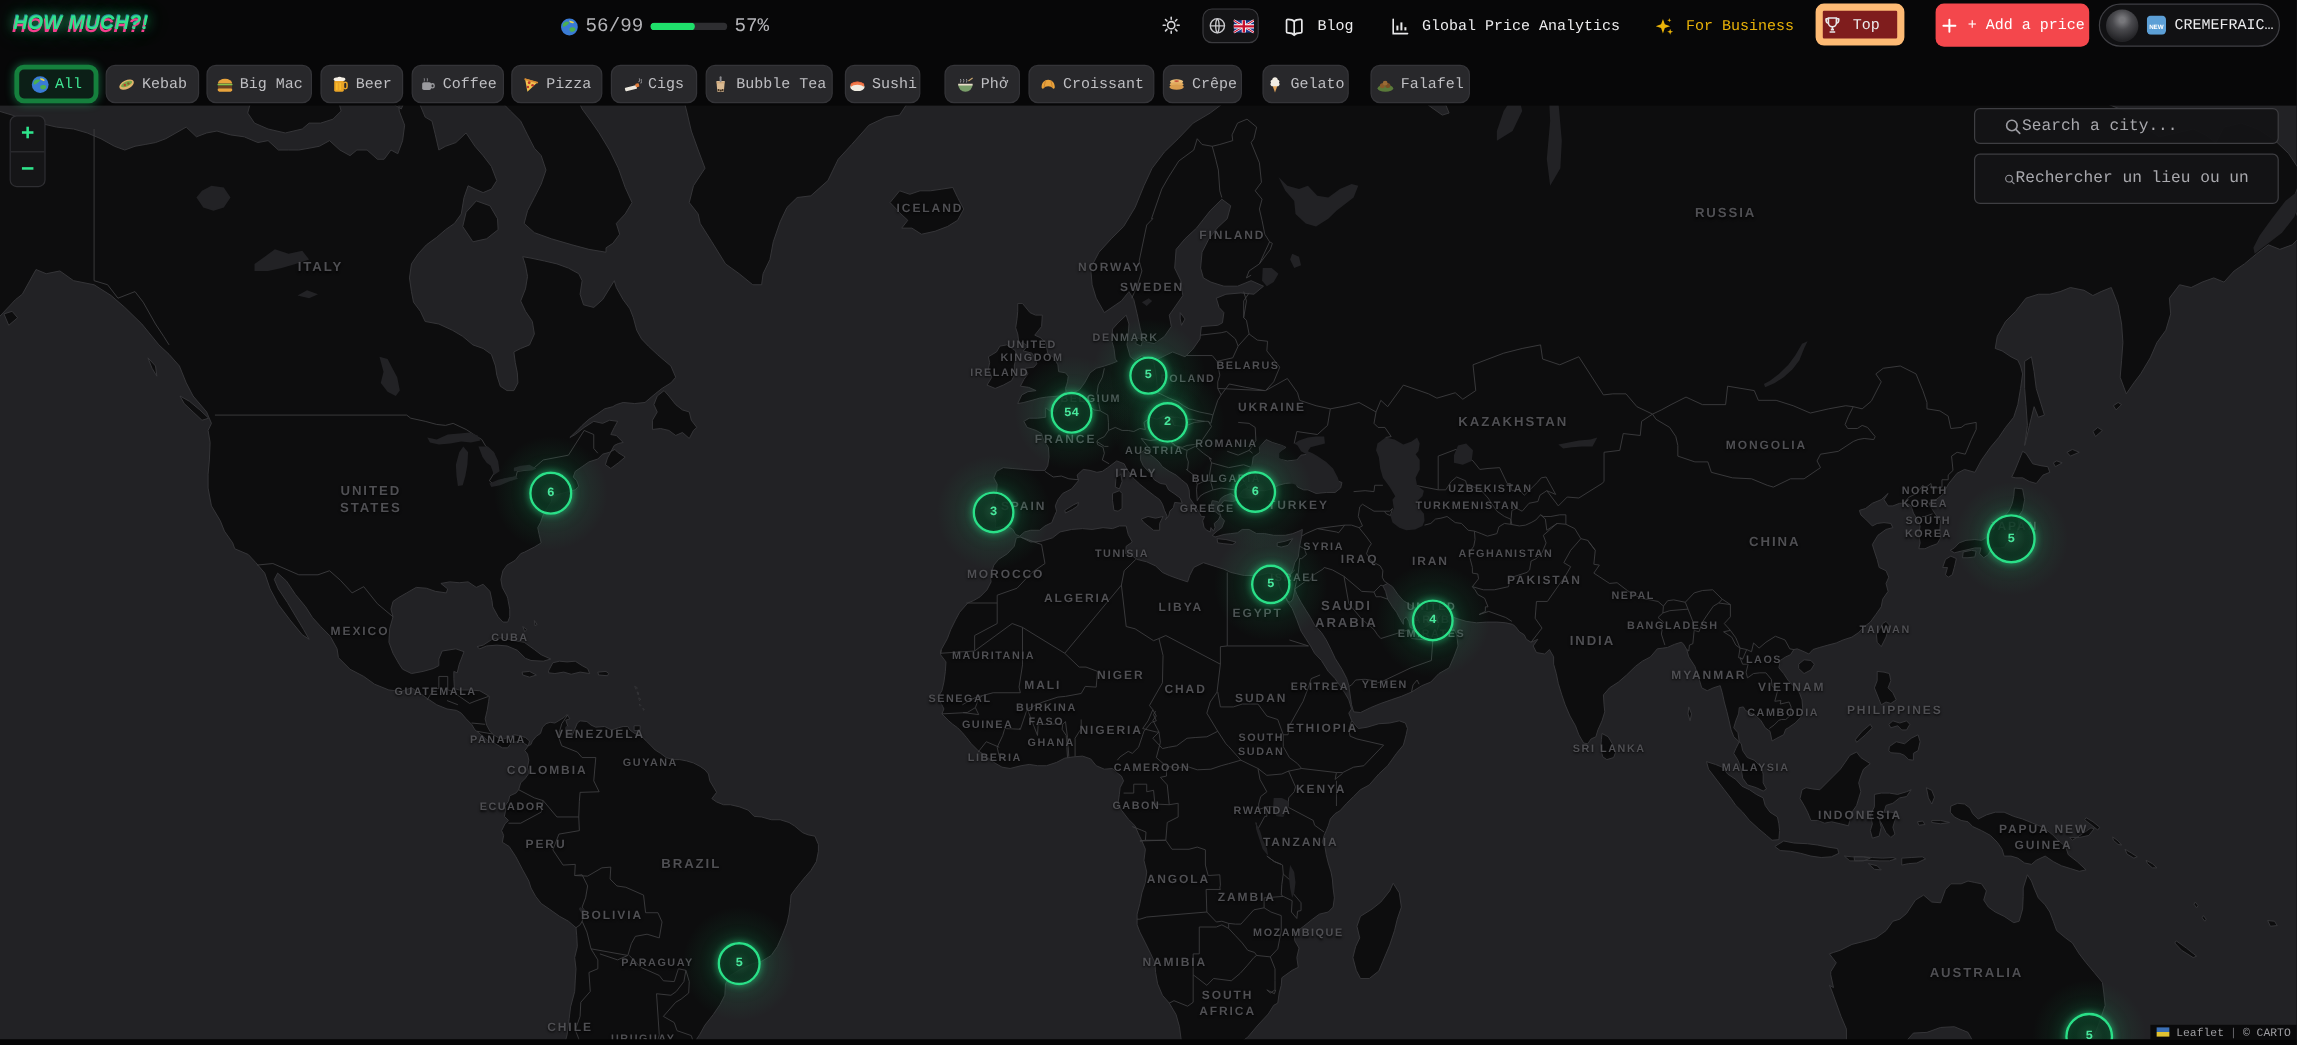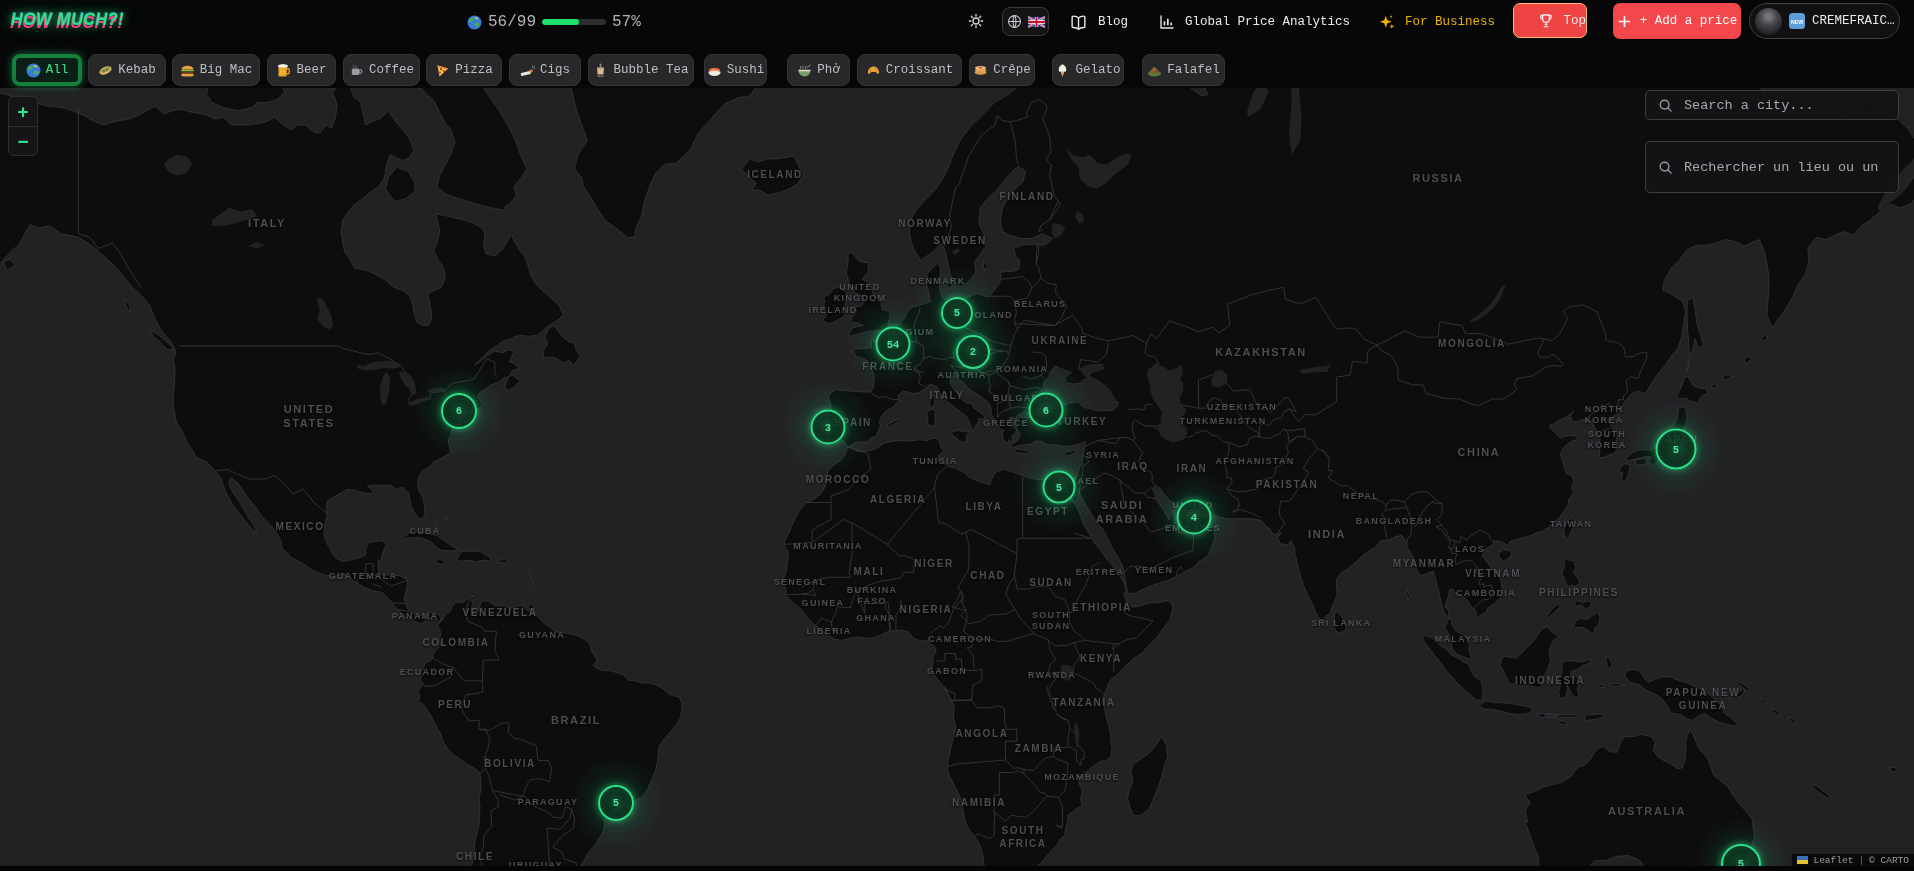--- a/index.html
+++ b/index.html
@@ -12,27 +12,27 @@
 .mk span{color:#48e79c;font-size:10.5px;font-weight:bold;font-family:"Liberation Mono",monospace}
 #hdr{position:absolute;left:0;top:0;width:1914px;height:88px;background:#070708}
 .logo{position:absolute;left:11px;top:10px;font-family:"Liberation Sans",sans-serif;font-weight:bold;font-style:italic;font-size:16.5px;letter-spacing:0.3px;color:#30e28c;text-shadow:-1px 3px 0 #f43f8e,-0.5px -1px 0 rgba(57,208,240,.6),0 0 10px rgba(47,224,138,.9),0 0 22px rgba(47,224,138,.45)}
 .hrow{position:absolute;display:flex;align-items:center}
 #prog{left:467px;top:0;height:44px;gap:6px}
 #prog .t{color:#b4b4b8;font-size:16px}
 #ptrack{width:64px;height:6px;border-radius:3px;background:#2e2e31;overflow:hidden}
 #pfill{width:37px;height:6px;border-radius:3px;background:#1fe06b}
 .nvt{color:#ececee;font-size:12.5px}
 .langbtn{gap:6px;border:1px solid #3a3a3e;background:#141416;border-radius:8px;height:29px;width:47px;justify-content:center}
-.topbtn{gap:9px;border:1px solid #fdba74;background:#ef4444;border-radius:7px;height:35px;width:74px;justify-content:flex-end}
+.topbtn{gap:9px;border:6px solid #fdba74;background:#7f1d1d;border-radius:7px;height:35px;width:74px;justify-content:flex-start}
 .redbtn{gap:8px;background:#f4474c;border-radius:7px;height:36px;width:128px;justify-content:center;color:#fff;font-size:12.5px}
 .pill{gap:7px;border:1px solid #3f3f44;background:#111113;border-radius:18px;height:36px;width:151px;padding-left:5px}
 .avatar{width:27px;height:27px;border-radius:50%;background:radial-gradient(circle at 50% 32%,#77777b 10%,#4a4a4e 35%,#232326 75%)}
 .chip{position:absolute;top:54px;height:32px;display:flex;align-items:center;justify-content:center;gap:5px;padding:0;background:#28282b;border:1px solid #343438;border-radius:8px;color:#bfbfc3;font-size:12.5px;white-space:nowrap;overflow:hidden}
 .chip.on{background:#0c1f17;border:4px solid #15803d;color:#3fe592;box-shadow:0 0 8px rgba(42,224,136,.45)}
-.sbox{position:absolute;left:1645px;width:254px;background:rgba(20,20,22,.96);border:1px solid #3e3e42;border-radius:5px;display:flex;align-items:center;gap:11px;padding:0 12px;color:#a8a8ad;font-size:13.5px}
+.sbox{position:absolute;left:1645px;width:254px;background:rgba(20,20,22,.96);border:1px solid #3e3e42;border-radius:5px;display:flex;align-items:center;padding:0 24px;color:#a8a8ad;font-size:13.5px}
 #zoomc{position:absolute;left:8px;top:96px;width:30px;height:60px;background:#151517;border:1px solid #2e2e32;border-radius:6px}
 #zoomc div{height:30px;display:flex;align-items:center;justify-content:center;color:#2fe48c;font-size:19px;font-weight:bold;font-family:"Liberation Sans",sans-serif}
 #zoomc .zp{border-bottom:1px solid #2e2e32}
 #attr{position:absolute;right:0;top:854px;height:12px;background:#0a0a0b;display:flex;align-items:center;gap:5px;padding:0 5px;color:#9e9ea2;font-size:9.5px}
 #bstrip{position:absolute;left:0;top:866px;width:1914px;height:5px;background:#050506}
 </style></head><body>
 <div id="stage">
 <svg id="map" width="1914" height="871">
 <rect width="1914" height="871" fill="#222225"></rect>
 <path d="M-86.6 195.2L-63.9 164.6L-52.5 178.3L-35.4 182.2L-61.0 206.5L-58.2 225.8L-41.1 239.6L-29.7 250.8L-41.1 252.9L-24.0 276.2L-46.8 292.4L-35.4 287.4L-18.3 278.3L-1.3 264.8L12.9 249.7L18.6 245.2L30.0 224.6L38.5 228.1L49.9 225.8L61.3 233.9L78.4 237.3L92.6 246.3L104.0 256.2L118.2 270.0L132.4 287.4L140.9 295.3L149.5 305.0L155.2 319.1L160.9 330.0L172.2 343.3L176.2 352.8L173.4 358.7L175.1 368.7L174.5 383.3L173.4 395.1L173.4 406.7L176.2 421.6L183.6 434.0L187.0 442.6L193.9 452.4L195.6 457.3L206.9 462.1L213.2 468.9L220.6 477.6L225.1 490.8L232.0 503.8L241.6 516.5L251.9 529.0L257.6 532.7L253.0 524.6L246.2 513.3L239.4 501.9L232.0 490.8L228.6 482.9L231.4 477.6L238.8 484.3L246.2 495.4L254.7 505.7L260.4 514.6L267.2 522.1L275.2 530.2L280.9 540.7L282.0 548.0L291.7 557.7L303.1 563.7L312.2 570.2L324.1 575.0L334.4 576.1L342.9 573.2L348.6 576.7L356.0 582.0L363.9 587.3L372.5 590.8L380.4 592.0L384.4 594.3L388.4 599.0L393.0 603.6L395.8 608.3L398.1 610.0L404.9 615.8L408.3 618.6L412.9 619.8L418.6 623.2L423.1 623.2L426.5 618.6L431.1 618.1L436.2 619.2L440.2 621.5L441.3 617.5L437.9 614.6L432.2 612.9L428.2 612.3L425.4 614.0L419.7 615.8L415.1 614.6L411.2 612.3L408.3 609.4L405.5 604.2L404.3 599.0L406.0 592.0L407.2 584.4L407.8 580.3L399.8 575.6L391.3 575.0L382.7 575.0L378.7 573.8L378.2 565.5L378.2 559.5L381.0 560.7L382.7 553.5L386.7 543.1L379.9 540.7L368.5 542.5L365.7 549.2L365.7 554.7L361.1 557.1L352.6 559.5L342.9 561.3L335.5 557.7L332.7 553.5L327.5 544.4L324.1 535.2L324.7 524.0L327.5 514.0L325.8 507.6L327.5 501.2L332.1 498.0L338.9 494.1L346.9 489.5L355.4 490.2L362.8 492.8L371.9 494.1L373.1 490.8L367.4 486.2L374.8 484.9L382.7 485.6L390.1 484.9L396.9 489.5L402.6 486.9L408.3 492.8L410.0 500.6L410.6 505.7L415.1 514.0L419.1 518.4L423.1 518.4L424.8 514.0L424.8 507.6L423.1 498.6L422.5 496.7L418.6 489.5L417.4 482.9L419.1 475.6L422.5 470.9L429.4 466.9L433.9 461.4L437.3 460.0L445.3 455.9L451.0 452.4L449.3 445.4L448.1 439.7L450.4 435.5L452.7 429.0L456.1 423.1L459.5 417.9L460.1 413.5L468.1 411.2L479.4 408.2L482.3 405.1L480.6 400.6L477.7 397.5L479.4 392.8L485.1 388.9L490.8 384.9L498.2 382.5L502.2 378.5L507.9 376.9L512.4 374.5L514.7 376.9L521.0 380.9L515.3 385.7L509.0 390.4L504.5 387.3L506.2 381.7L511.9 371.2L515.3 369.6L519.3 368.7L513.6 362.9L509.0 362.1L511.9 356.2L514.7 351.1L507.9 350.2L502.2 352.8L494.8 351.1L486.8 356.2L479.4 362.1L474.9 364.6L481.1 358.7L485.1 354.5L490.8 349.4L497.6 345.1L503.9 340.7L510.7 338.9L513.6 337.2L519.3 335.4L528.9 336.3L537.5 335.4L546.0 328.2L551.7 323.7L559.1 319.1L563.1 314.4L559.1 305.0L553.4 300.2L547.7 295.3L540.3 288.4L534.6 282.4L530.6 275.2L527.8 264.8L524.9 257.3L519.3 249.7L513.6 239.6L511.9 233.9L502.2 249.7L494.8 256.2L486.3 254.0L483.4 245.2L485.1 233.9L482.3 228.1L473.7 223.4L464.1 219.9L453.8 217.5L442.5 215.1L435.6 213.9L437.9 221.1L439.6 230.4L437.9 240.7L433.9 250.8L437.9 259.4L443.6 267.9L445.3 278.3L441.3 287.4L433.9 290.4L428.2 293.3L429.4 302.1L431.1 310.7L431.6 319.1L428.2 325.5L422.5 325.5L416.9 321.8L414.0 312.6L412.9 305.0L409.5 295.3L402.6 290.4L394.1 287.4L385.6 280.3L377.0 275.2L365.7 270.0L354.3 267.9L350.3 259.4L344.6 251.8L342.9 243.0L341.2 231.6L342.9 219.9L348.6 211.4L355.4 204.0L363.9 197.8L371.3 191.4L378.7 186.2L384.4 178.3L386.7 164.6L390.1 154.8L395.8 157.6L402.6 160.5L409.5 157.6L414.0 150.5L409.5 138.7L402.6 129.7L395.8 121.9L388.4 110.8L379.9 118.8L371.3 121.9L365.7 125.0L362.8 112.4L360.0 100.9L354.3 97.6L348.6 83.9L344.6 67.8L337.2 66.0L331.5 75.0L332.7 92.5L337.2 104.3L335.5 117.2L331.5 128.1L325.8 125.0L320.1 132.7L314.5 132.7L305.9 125.0L297.4 125.0L291.7 129.7L283.2 125.0L274.6 117.2L266.1 121.9L257.6 123.5L249.0 125.0L240.5 125.0L232.0 125.0L223.4 117.2L214.9 118.8L203.5 114.0L192.1 112.4L180.8 109.2L172.2 110.8L163.7 114.0L155.2 105.9L146.6 110.8L138.1 115.6L129.6 118.8L121.0 120.4L112.5 121.9L104.0 125.0L95.4 121.9L84.1 115.6L72.7 110.8L61.3 107.5L47.1 105.9L32.9 102.6L21.5 100.9L10.1 95.9L-1.3 92.5L-12.7 94.2L-24.0 100.9L-41.1 107.5L-52.5 114.0L-66.7 126.6L-58.2 135.7L-49.6 147.6L-55.3 154.8L-68.4 159.0L-75.2 166.0L-66.7 178.3L-86.6 195.2Z M567.6 75.0L572.2 92.5L576.1 109.2L581.8 125.0L587.5 140.2L577.9 154.8L574.4 168.8L581.8 178.3L583.5 186.2L593.2 201.5L604.6 219.9L616.0 228.1L627.3 237.3L634.7 237.3L635.9 228.1L641.6 216.3L644.4 201.5L650.1 184.9L655.8 172.9L664.3 164.6L675.7 163.2L689.9 150.5L698.5 132.7L709.8 120.4L724.1 104.3L738.3 97.6L749.7 95.9L755.3 87.4L746.8 80.4L738.3 75.0Z M505.0 210.2L490.8 207.8L476.6 204.0L459.5 199.0L445.3 193.9L436.8 186.2L439.6 175.6L445.3 164.6L451.0 153.4L455.0 141.7L451.0 129.7L445.3 123.5L439.6 112.4L433.9 100.9L425.4 92.5L416.9 83.9L422.5 69.6L433.9 58.5L445.3 50.9L459.5 56.6L470.9 66.0L479.4 78.6L485.1 90.8L492.5 100.9L499.3 110.8L507.9 125.0L515.3 140.2L521.0 156.2L526.7 168.8L521.0 178.3L513.6 186.2L516.4 195.2L510.7 202.8L505.0 206.5Z M251.9 107.5L237.7 110.8L223.4 107.5L212.1 102.6L206.4 94.2L209.2 83.9L217.7 78.6L229.1 75.0L240.5 69.6L249.0 64.1L259.3 60.4L268.9 66.0L277.5 75.0L282.0 83.9L284.3 92.5L277.5 99.3L267.2 102.6L257.6 102.6L251.9 107.5Z M199.0 78.6L189.3 78.6L179.6 82.1L167.7 75.0L163.7 66.0L170.5 54.7L180.8 49.0L191.0 54.7L198.4 64.1L199.0 78.6Z M385.6 188.8L394.1 201.5L405.5 199.0L415.1 191.4L414.6 182.2L408.3 171.5L396.9 167.4L388.4 176.9L385.6 188.8Z M543.7 357.9L550.5 357.1L557.4 358.7L563.1 362.9L568.7 360.4L574.4 365.4L577.9 358.7L580.7 356.2L576.1 350.2L574.4 343.3L568.7 341.6L563.1 337.2L557.4 330.0L553.4 325.5L547.7 330.0L544.9 337.2L547.7 343.3L543.7 350.2L543.7 357.9Z M397.5 538.9L402.6 537.6L411.2 532.1L419.7 531.5L428.2 533.9L436.8 535.2L445.3 541.3L451.0 545.6L459.0 549.2L452.7 551.0L442.5 550.4L437.9 548.6L431.1 541.9L422.5 538.3L414.0 537.6L405.5 538.3L399.8 540.7L397.5 538.9Z M457.2 558.9L460.7 552.3L466.3 551.0L472.6 551.6L479.4 551.0L485.1 554.7L489.7 557.1L491.4 561.3L483.4 560.1L476.0 561.9L469.8 560.1L462.4 561.3L457.2 560.7L457.2 558.9Z M435.1 560.1L441.3 559.5L447.0 562.5L441.3 564.3L435.6 562.5L435.1 560.1Z M498.2 560.1L505.0 559.5L507.3 561.3L506.2 563.1L498.8 562.5L498.2 560.1Z M440.2 621.5L442.5 620.4L443.6 617.5L447.0 613.5L450.4 611.2L452.1 606.0L455.0 603.1L458.4 601.9L462.4 602.5L469.2 598.4L472.6 595.5L474.9 599.0L471.5 600.2L473.2 605.4L473.2 610.6L476.6 613.5L481.1 602.5L483.4 600.7L489.1 601.3L492.5 604.2L496.5 606.0L503.9 605.4L509.6 608.3L515.3 606.5L519.3 605.4L523.2 605.4L524.9 608.3L528.9 611.2L534.6 613.5L539.2 618.1L542.0 620.9L546.0 625.0L550.5 627.8L555.1 631.3L560.8 633.0L566.5 633.0L572.2 634.1L577.9 635.8L583.5 638.7L587.5 641.5L590.4 645.0L591.5 650.7L594.9 656.4L597.2 660.3L593.2 665.5L597.2 668.3L602.9 670.6L608.6 670.6L616.0 672.3L623.4 675.1L628.5 680.3L634.7 680.8L642.7 683.1L650.1 683.1L657.5 685.4L662.0 688.2L668.9 693.9L673.4 695.7L679.1 696.8L682.0 703.7L682.0 709.4L680.3 718.0L675.7 725.5L671.1 730.7L667.2 735.4L662.6 741.2L659.2 745.9L658.6 752.9L657.5 761.8L655.8 769.5L651.8 779.7L647.8 788.8L642.7 796.2L634.7 801.1L627.3 803.0L617.7 807.3L608.6 812.9L604.6 819.9L604.0 829.4L600.0 837.2L594.3 845.6L587.5 854.2L583.0 862.3L576.1 872.5L568.7 877.3L560.2 878.7L553.4 875.9L548.3 873.9L549.4 867.7L547.7 872.5L542.0 875.9L530.6 881.5L526.1 889.9L527.8 904.2L524.9 915.3L470.9 922.8L462.4 915.3L463.5 904.2L462.4 893.5L466.3 882.9L469.8 872.5L472.6 862.3L474.3 848.9L475.5 839.1L478.9 826.2L479.4 816.7L480.0 807.3L478.9 798.0L481.1 788.8L480.6 779.7L480.0 773.1L473.7 767.7L466.3 763.6L457.8 757.6L451.0 752.9L446.4 747.0L442.5 740.0L440.7 734.2L435.6 724.9L429.9 714.0L424.3 705.4L418.6 701.9L419.7 696.2L418.0 692.2L420.8 686.5L423.7 683.7L420.3 680.3L421.4 675.1L420.8 671.7L423.7 667.7L424.8 663.2L429.9 660.9L432.2 658.1L433.9 652.4L437.9 648.4L440.7 644.4L439.6 639.3L440.7 633.5L439.6 628.4L437.3 625.5L440.2 621.5Z M528.4 604.8L533.5 604.8L533.5 608.8L528.4 608.8L528.4 604.8Z M848.1 252.9L852.1 252.9L858.3 260.5L862.9 262.6L868.6 262.6L868.0 272.1L862.3 279.3L866.8 281.3L871.4 285.4L873.1 294.3L878.2 298.2L881.6 304.0L882.2 309.7L887.9 310.7L890.2 313.5L889.6 318.2L887.9 323.7L888.5 326.4L882.8 330.0L872.0 330.9L866.3 331.8L860.0 333.6L853.2 335.4L848.1 336.3L851.5 329.1L856.6 326.4L863.4 325.5L857.2 322.8L850.3 321.8L853.2 316.3L856.6 311.6L854.3 306.9L861.7 305.9L864.0 303.1L862.9 299.2L860.0 294.3L852.6 292.4L856.6 288.4L852.1 285.4L849.2 286.4L848.1 278.3L846.4 273.1L847.5 265.8L848.1 259.4L848.1 252.9Z M839.0 287.4L846.4 292.4L846.9 297.3L845.2 305.0L845.8 311.6L843.0 317.2L836.1 320.9L829.3 323.7L822.5 320.9L826.5 314.4L823.6 307.8L824.7 302.1L823.6 297.3L830.4 293.3L833.3 288.4L839.0 287.4Z M741.7 168.8L749.7 159.0L758.2 161.9L766.7 159.0L775.3 159.0L784.9 157.6L794.0 156.2L798.0 164.6L803.1 174.2L798.0 183.6L789.5 188.8L779.2 192.7L767.9 195.2L759.9 190.1L751.4 190.1L756.5 183.6L750.8 178.3L741.7 168.8Z M1027.3 82.1L1019.9 85.6L1008.5 94.2L994.3 102.6L981.8 115.6L970.4 126.6L960.1 140.2L953.3 154.8L945.9 172.9L936.3 188.8L926.0 199.0L915.8 210.2L908.9 223.4L910.1 237.3L913.5 248.5L920.3 260.5L934.5 250.8L940.8 243.0L944.8 249.7L947.6 261.6L950.5 275.2L953.3 284.4L961.9 286.4L970.4 280.3L976.1 272.1L974.4 262.6L985.7 246.3L984.0 233.9L978.9 223.4L980.1 207.8L987.5 199.0L997.1 190.1L1008.5 175.6L1018.2 166.0L1025.6 171.5L1022.7 182.2L1014.2 190.1L1007.4 199.0L1001.7 210.2L1000.5 223.4L1002.8 231.6L1009.1 235.1L1019.9 238.5L1031.3 238.5L1042.6 233.9L1052.9 238.5L1044.9 245.2L1034.1 244.1L1021.6 245.2L1013.6 248.5L1015.9 256.2L1019.9 260.5L1018.7 269.0L1014.8 271.1L1001.1 272.1L1000.0 282.4L993.7 291.4L987.5 297.3L977.2 293.3L967.0 298.2L961.3 301.1L957.3 299.2L951.6 296.3L945.9 300.2L941.9 297.3L939.1 287.4L940.2 278.3L940.8 270.0L938.5 262.6L931.7 269.0L927.1 274.2L926.6 284.4L928.3 290.4L929.4 299.2L931.1 301.1L926.0 303.1L920.3 305.0L913.5 306.9L908.4 310.7L903.8 319.1L899.8 324.6L894.7 327.3L889.6 329.1L881.6 339.8L879.4 342.9L874.8 342.4L871.4 339.8L871.4 347.7L864.6 348.5L857.7 348.5L853.2 351.1L856.0 356.2L863.4 358.7L868.0 361.3L869.7 367.1L873.7 372.8L874.2 380.9L873.1 388.1L870.8 392.0L862.3 392.0L853.2 391.2L843.5 390.4L836.1 389.7L830.4 392.8L828.2 398.2L831.0 403.6L830.4 410.4L827.6 419.4L826.5 426.8L828.7 429.0L829.9 436.2L829.3 439.7L835.0 439.0L839.5 438.3L844.1 441.2L846.4 445.4L849.8 446.8L853.8 443.3L858.9 441.9L866.3 441.9L870.8 438.3L876.5 435.5L878.8 429.7L880.5 426.0L879.4 421.6L881.6 416.4L885.6 411.2L893.0 407.4L898.7 400.6L897.6 395.9L902.7 391.2L908.4 392.0L914.1 393.6L918.6 392.8L923.2 389.7L930.6 384.1L936.8 386.5L939.1 391.2L944.2 398.2L949.9 403.6L955.6 408.2L962.4 413.5L966.4 416.4L968.7 420.2L970.4 425.3L972.7 430.4L971.0 433.3L973.8 430.4L974.9 426.0L977.8 423.1L978.9 418.7L985.2 419.4L983.5 415.0L978.3 411.2L973.8 408.2L971.5 403.6L967.0 402.9L961.9 399.8L958.4 394.4L952.7 388.1L950.5 383.3L950.5 377.7L953.3 375.3L959.0 374.1L957.9 378.5L961.3 380.9L965.8 384.9L968.7 388.9L974.4 392.8L980.1 395.9L984.6 399.8L989.2 403.6L990.9 408.2L991.4 415.0L995.4 420.9L998.8 426.0L1001.1 430.4L1003.9 430.4L1002.2 434.0L1003.4 439.7L1005.7 441.9L1008.5 443.3L1009.1 439.7L1011.3 442.6L1012.5 439.7L1011.9 436.2L1015.3 433.3L1017.0 429.7L1014.2 427.5L1011.3 425.3L1009.1 421.6L1010.2 417.2L1014.2 417.9L1015.9 418.7L1017.0 415.7L1019.9 413.5L1025.6 411.2L1029.5 414.2L1033.0 413.5L1036.9 415.0L1044.3 415.0L1048.3 412.7L1046.6 409.7L1040.9 408.2L1036.9 408.2L1040.4 405.9L1046.0 408.9L1054.0 408.9L1059.7 407.4L1065.4 404.4L1071.1 402.9L1079.6 402.1L1081.3 405.9L1086.4 408.2L1089.9 408.2L1096.7 411.2L1105.2 410.4L1112.6 410.4L1117.2 406.7L1118.3 402.1L1114.3 400.6L1108.1 392.0L1101.2 384.9L1095.5 381.7L1089.9 378.5L1084.2 379.3L1080.7 383.3L1072.8 384.1L1065.4 382.5L1065.4 376.9L1071.6 372.8L1068.2 371.2L1060.3 368.7L1055.1 366.3L1049.5 372.8L1050.0 376.9L1044.3 380.9L1043.2 388.9L1039.8 395.9L1036.9 402.1L1039.8 406.7L1035.8 408.2L1029.5 417.2L1027.3 417.9L1019.9 417.2L1017.0 420.9L1015.9 425.3L1017.6 431.1L1020.4 434.0L1018.2 439.7L1014.2 442.6L1010.2 446.1L1012.5 447.5L1019.9 445.4L1025.6 444.7L1031.3 444.0L1035.2 441.2L1040.9 441.2L1047.2 444.7L1054.0 444.7L1061.4 446.1L1071.1 446.1L1077.3 444.7L1082.5 442.6L1085.3 441.2L1084.7 446.8L1083.0 455.2L1081.9 464.1L1079.0 468.9L1077.3 474.9L1075.1 479.0L1069.4 480.3L1064.3 479.6L1066.0 488.2L1069.9 495.4L1073.4 501.2L1075.1 501.9L1077.3 499.3L1078.5 494.1L1079.0 490.8L1080.7 495.4L1084.2 501.9L1088.1 508.3L1092.1 514.6L1095.5 520.9L1101.2 527.1L1105.2 533.3L1109.2 541.3L1112.6 548.6L1118.3 557.7L1122.3 565.5L1124.0 571.4L1126.3 587.3L1128.0 593.2L1133.7 593.8L1142.2 589.7L1150.7 586.2L1159.3 583.2L1167.8 580.3L1176.3 576.7L1184.9 571.4L1192.3 568.4L1199.1 561.3L1207.6 556.5L1211.6 547.4L1215.0 538.3L1213.9 528.4L1209.3 520.9L1203.6 513.3L1201.4 511.4L1197.9 515.9L1194.5 517.8L1190.5 520.9L1184.9 524.0L1179.2 524.6L1175.2 522.8L1174.0 517.8L1171.8 514.0L1169.5 516.5L1169.5 520.3L1166.1 514.6L1163.8 510.2L1160.4 505.7L1156.4 499.3L1154.7 492.8L1152.4 488.2L1156.4 486.2L1160.4 488.9L1164.9 495.4L1169.5 500.6L1175.2 503.8L1182.0 508.3L1190.5 510.2L1197.9 508.3L1201.9 506.3L1205.9 512.1L1213.3 515.2L1221.8 517.8L1230.4 519.0L1238.9 518.4L1247.4 518.4L1254.8 519.0L1260.5 520.3L1262.8 522.1L1266.2 526.5L1270.2 529.0L1271.9 532.7L1275.9 535.2L1281.6 532.7L1277.6 538.3L1280.4 543.8L1287.3 545.0L1291.2 541.3L1294.7 547.4L1294.7 553.5L1296.9 561.3L1298.6 569.6L1301.5 579.1L1304.3 587.3L1308.3 596.7L1312.9 604.8L1315.7 612.3L1319.7 619.2L1323.1 619.8L1325.9 615.8L1329.9 614.0L1331.6 608.3L1335.0 600.7L1337.3 593.2L1336.7 587.3L1336.2 579.1L1341.3 573.2L1348.7 568.4L1355.5 562.5L1362.9 555.3L1368.6 551.0L1375.4 547.4L1381.1 540.7L1385.7 540.1L1389.7 539.5L1395.3 537.0L1401.0 535.2L1402.7 536.4L1405.6 541.3L1407.3 547.4L1412.4 555.3L1415.3 563.7L1418.1 573.2L1422.7 575.6L1427.8 573.2L1433.5 571.4L1435.2 577.3L1436.9 585.0L1439.1 593.2L1440.9 600.7L1442.6 608.3L1444.8 614.0L1451.1 619.8L1452.2 625.5L1456.2 631.3L1461.9 633.5L1467.6 639.3L1469.3 645.0L1469.3 652.4L1472.1 657.5L1469.3 659.2L1463.6 656.4L1456.2 654.1L1452.2 648.4L1451.1 641.0L1448.3 633.5L1444.8 627.8L1446.5 623.8L1449.4 618.1L1448.3 610.6L1444.8 606.5L1446.5 600.7L1448.8 594.9L1449.4 589.7L1452.8 589.1L1454.5 592.0L1459.1 594.3L1463.6 596.7L1467.6 600.7L1471.0 606.5L1475.0 609.4L1476.7 617.5L1480.7 615.2L1486.4 612.3L1488.1 607.7L1490.3 606.5L1496.0 602.5L1500.6 597.8L1502.3 590.8L1501.7 583.2L1499.5 577.3L1496.0 573.2L1490.3 567.2L1486.4 561.3L1482.4 556.5L1483.5 550.4L1488.1 547.4L1492.1 545.6L1494.9 541.3L1497.7 540.7L1503.4 543.1L1507.4 545.0L1510.8 541.3L1516.5 539.5L1523.3 537.6L1530.2 535.8L1535.9 533.3L1543.3 530.9L1548.9 527.1L1552.9 522.8L1558.6 518.4L1563.2 512.1L1567.7 505.7L1568.9 499.3L1573.4 492.8L1571.7 486.2L1574.0 481.0L1571.7 475.6L1566.0 472.9L1564.3 466.2L1562.0 459.3L1560.3 453.8L1564.9 446.1L1571.7 441.2L1577.4 439.7L1575.7 436.2L1570.0 435.5L1564.3 436.2L1560.3 438.3L1554.6 432.6L1550.7 429.0L1549.5 425.3L1554.6 423.8L1560.3 419.4L1567.7 416.4L1573.4 411.2L1570.0 416.4L1573.4 421.6L1577.4 421.6L1583.1 419.4L1588.8 419.4L1592.7 421.6L1594.5 427.5L1598.4 434.0L1600.1 438.3L1599.0 445.4L1600.1 452.4L1599.0 457.3L1604.1 457.3L1608.7 455.2L1614.4 453.1L1617.2 448.2L1616.6 441.2L1617.2 434.0L1613.2 429.0L1609.8 423.8L1607.5 419.4L1611.5 417.9L1618.9 412.0L1624.0 402.9L1630.9 394.4L1637.1 391.2L1645.7 393.6L1651.3 383.3L1658.7 372.8L1665.6 364.6L1671.3 356.2L1678.1 347.7L1681.5 337.2L1683.8 323.7L1685.5 311.6L1683.8 305.0L1681.5 300.2L1675.8 297.3L1668.4 292.4L1662.7 290.4L1664.4 280.3L1671.3 267.9L1679.8 259.4L1688.3 248.5L1698.6 245.2L1708.2 245.2L1716.8 243.0L1725.3 239.6L1736.7 241.9L1744.1 246.3L1750.9 243.0L1759.4 239.6L1765.1 254.0L1768.0 270.0L1769.1 285.4L1768.0 300.2L1766.8 314.4L1771.9 328.2L1778.2 319.1L1783.9 311.6L1791.9 298.2L1797.5 285.4L1804.9 275.2L1808.9 261.6L1807.8 248.5L1816.3 237.3L1826.0 239.6L1835.1 235.1L1844.8 231.6L1853.3 235.1L1861.8 225.8L1870.4 219.9L1880.6 211.4L1890.3 204.0L1899.9 207.8L1910.2 204.0L1915.3 199.0L1915.3 182.2L1910.2 168.8L1915.3 154.8L1915.3 140.2L1907.3 128.1L1896.0 117.2L1881.7 107.5L1867.5 102.6L1853.3 105.9L1846.5 118.8L1837.9 112.4L1827.7 107.5L1813.5 110.8L1799.3 114.0L1785.0 104.3L1770.8 92.5L1753.7 85.6L1736.7 76.8L1719.6 66.0L1699.7 62.3L1676.9 56.6L1620.1 54.7L1221.8 54.7L1027.3 71.4Z M1064.3 479.6L1056.9 477.6L1048.3 479.6L1036.9 479.6L1025.6 477.0L1019.9 474.3L1011.3 471.6L1002.8 468.9L994.8 472.9L991.4 479.6L989.7 484.9L981.8 482.3L974.4 479.6L968.7 477.0L963.0 471.6L955.6 468.2L947.6 466.2L943.1 462.8L938.0 461.4L938.5 455.2L943.6 451.7L940.2 445.4L938.5 438.3L932.8 438.3L927.1 440.5L919.2 439.7L910.1 441.2L902.1 440.5L893.0 441.2L883.3 443.3L877.1 448.2L868.0 451.0L858.9 451.7L850.3 447.5L846.9 448.2L845.2 455.2L839.5 461.4L832.1 466.2L828.2 470.9L825.3 479.6L825.9 484.9L822.5 491.5L816.8 497.3L811.1 500.6L806.5 502.5L799.7 510.2L796.3 516.5L792.3 524.6L789.5 532.1L784.4 541.3L783.8 545.6L788.3 551.6L787.8 559.5L786.6 568.4L784.9 575.6L780.9 582.0L782.7 583.8L784.9 587.3L786.6 590.8L784.9 594.9L790.6 600.7L794.0 603.6L798.0 606.5L802.0 610.6L805.4 614.6L809.4 619.8L815.1 625.5L820.8 629.5L828.2 635.3L835.0 639.3L841.8 640.4L850.9 638.1L857.7 637.0L864.6 638.1L872.0 638.1L880.5 635.3L887.3 631.8L894.7 630.7L902.1 630.1L908.9 632.4L913.5 638.1L920.3 641.0L927.1 640.4L930.6 643.8L934.5 646.7L936.3 650.7L933.4 656.4L932.8 662.0L931.7 669.4L934.5 675.1L940.2 682.5L945.9 688.2L948.8 695.1L951.6 700.8L954.5 707.7L953.3 716.9L955.6 726.7L954.5 735.4L951.6 744.1L949.9 752.9L947.6 761.8L947.6 770.7L949.9 776.7L954.5 785.8L959.0 794.9L962.4 802.3L963.0 810.4L964.7 819.9L968.7 829.4L974.4 835.9L980.1 845.6L982.9 855.6L984.0 864.3L985.2 872.5L991.4 875.9L997.1 875.2L1002.8 874.6L1008.5 873.2L1017.0 872.5L1026.1 872.5L1031.3 870.4L1039.8 864.3L1048.3 854.2L1056.9 845.0L1061.4 837.8L1064.8 835.9L1066.0 827.5L1067.7 821.1L1068.2 814.8L1076.8 808.6L1081.9 806.1L1080.7 798.0L1082.5 790.1L1079.0 784.0L1078.5 777.9L1086.4 771.9L1093.8 766.0L1099.5 761.8L1106.9 760.0L1110.9 755.9L1112.0 748.2L1110.9 740.0L1110.3 732.5L1109.2 726.7L1106.9 719.2L1105.2 712.3L1104.1 705.4L1101.8 701.9L1103.5 696.2L1105.2 692.2L1106.9 688.2L1108.6 682.5L1112.6 678.0L1116.6 675.7L1122.3 669.4L1128.0 663.8L1133.7 658.1L1141.1 654.1L1149.0 645.0L1156.4 638.1L1163.8 627.8L1169.5 620.9L1171.8 612.3L1172.9 607.1L1171.2 602.5L1166.1 600.7L1158.1 602.5L1149.0 603.1L1139.3 606.0L1131.9 607.1L1128.0 602.5L1126.3 600.2L1124.0 594.3L1126.3 590.8L1124.0 583.2L1120.6 577.3L1116.6 571.4L1112.6 565.5L1106.9 559.5L1101.2 550.4L1095.5 544.4L1092.1 538.3L1088.1 532.1L1084.2 525.9L1080.7 516.5L1076.8 507.0L1072.8 501.2L1071.1 497.3L1067.7 492.8L1066.0 488.2L1064.3 479.6Z M1161.0 736.0L1166.1 744.1L1167.8 755.9L1164.4 766.0L1162.1 775.5L1158.1 787.6L1152.4 801.1L1149.0 809.2L1141.1 815.4L1133.7 815.4L1130.2 808.6L1127.4 798.0L1129.7 788.8L1133.1 781.6L1130.8 771.9L1133.7 763.6L1143.3 757.6L1150.7 751.7L1158.1 742.4L1161.0 736.0Z M1335.0 611.2L1340.2 614.0L1343.6 619.8L1346.4 626.7L1344.7 631.3L1339.0 633.0L1335.6 630.7L1333.9 623.8L1334.5 616.3L1335.0 611.2Z M1678.7 406.7L1685.5 407.4L1687.2 416.4L1685.5 425.3L1682.6 429.7L1682.1 438.3L1680.4 445.4L1677.5 448.2L1675.8 451.7L1672.4 452.4L1670.7 455.9L1666.7 456.6L1661.0 456.6L1658.7 458.6L1657.0 462.1L1653.1 464.8L1649.6 461.4L1650.8 456.6L1645.7 456.6L1640.0 458.0L1634.3 459.3L1628.6 460.7L1625.2 458.6L1628.6 456.6L1632.6 452.4L1638.3 450.3L1645.7 449.6L1651.3 450.3L1654.8 448.2L1658.7 444.7L1658.7 437.6L1662.7 436.9L1666.7 434.0L1670.1 430.4L1674.1 426.0L1676.9 419.4L1678.1 413.5L1678.7 406.7Z M1679.8 398.2L1685.5 398.2L1691.2 401.3L1696.9 402.9L1702.5 395.9L1708.2 393.6L1706.5 388.9L1700.8 388.1L1694.0 386.5L1688.3 377.7L1685.5 376.1L1682.6 383.3L1678.7 392.8L1676.4 397.5L1679.8 398.2Z M1621.2 466.2L1625.7 463.4L1630.3 465.5L1628.6 472.9L1626.9 479.0L1623.5 481.0L1621.2 479.0L1622.9 472.9L1618.9 472.9L1621.2 466.2Z M1636.0 460.0L1642.8 458.6L1646.8 459.3L1645.7 464.1L1640.0 464.8L1635.4 464.8L1636.0 460.0Z M1687.2 301.1L1692.9 297.3L1695.1 309.7L1696.9 323.7L1703.7 345.9L1698.6 347.7L1695.1 338.9L1691.2 354.5L1688.3 367.1L1687.2 371.2L1689.5 354.5L1688.3 337.2L1687.2 323.7L1687.2 301.1Z M1571.7 517.8L1574.5 520.9L1571.7 530.9L1567.7 538.9L1564.3 535.2L1563.7 529.0L1568.9 519.6L1571.7 517.8Z M1498.9 553.5L1503.4 549.8L1509.1 550.4L1512.0 553.5L1509.1 558.3L1503.4 561.3L1498.9 557.1L1498.9 553.5Z M1422.1 634.7L1429.5 637.0L1435.2 639.3L1439.7 645.0L1446.5 649.5L1451.7 655.2L1457.9 658.1L1463.6 662.0L1469.3 664.9L1471.0 671.2L1475.0 676.8L1481.2 680.8L1482.4 686.5L1483.0 692.2L1482.4 699.7L1476.7 700.2L1472.1 696.2L1465.3 690.5L1457.9 683.7L1452.2 676.8L1446.5 671.2L1442.6 665.5L1436.9 658.1L1431.2 650.7L1423.8 641.0L1422.1 634.7Z M1479.0 705.4L1486.4 700.8L1494.9 702.5L1506.3 703.1L1514.8 704.2L1523.3 705.9L1531.3 707.1L1532.4 711.1L1526.2 714.0L1517.7 714.6L1509.1 713.4L1500.6 711.1L1492.1 709.4L1483.5 708.8L1479.0 705.4Z M1501.7 658.1L1505.1 656.4L1510.8 657.5L1516.5 658.1L1522.2 652.4L1527.9 646.7L1533.6 641.0L1537.6 635.3L1541.5 629.5L1547.2 626.7L1550.7 631.3L1558.6 636.4L1552.9 641.0L1550.7 646.7L1548.9 652.4L1550.7 659.8L1548.9 665.5L1547.2 671.2L1543.3 676.8L1541.5 683.7L1540.4 688.2L1533.6 686.5L1526.2 684.8L1520.5 686.0L1514.8 683.7L1509.1 683.7L1506.3 676.8L1503.4 671.2L1500.0 665.5L1501.7 658.1Z M1562.0 662.0L1567.7 660.9L1574.5 660.9L1581.4 662.0L1588.8 659.8L1592.7 658.1L1588.8 663.8L1583.1 664.9L1577.4 669.4L1571.7 671.2L1570.0 676.8L1575.7 676.8L1581.4 678.0L1579.1 683.7L1577.4 689.4L1579.1 695.1L1575.7 697.9L1571.7 693.9L1568.9 688.2L1566.0 682.5L1567.7 689.4L1566.0 696.8L1560.3 698.5L1558.6 692.2L1560.3 686.5L1558.6 679.1L1562.0 672.3L1562.0 662.0Z M1625.7 671.7L1631.4 669.4L1637.1 670.0L1641.7 673.4L1643.9 678.0L1648.5 682.5L1655.3 679.1L1662.7 676.8L1670.1 676.8L1678.1 680.3L1685.5 682.5L1694.0 686.0L1702.5 689.4L1709.9 695.1L1715.6 700.8L1721.3 705.4L1723.6 712.3L1731.0 718.0L1738.4 724.9L1732.7 726.1L1725.3 723.8L1717.9 721.5L1711.1 718.0L1704.3 713.4L1696.9 716.9L1692.9 720.3L1687.2 719.2L1681.5 715.1L1675.8 713.4L1670.1 713.4L1668.4 707.7L1664.4 701.9L1658.7 696.2L1651.3 692.2L1643.9 688.8L1640.0 684.8L1634.3 683.7L1628.6 680.8L1625.2 676.8L1625.7 671.7Z M1564.3 559.5L1570.0 560.1L1574.5 561.3L1575.7 567.2L1573.4 573.2L1577.4 577.3L1580.2 583.2L1575.7 586.2L1571.7 585.0L1567.7 587.3L1566.0 583.2L1562.0 573.2L1564.3 567.2L1564.3 559.5Z M1574.5 622.1L1580.2 618.1L1587.1 619.8L1592.7 615.2L1598.4 612.3L1600.1 618.1L1598.4 625.5L1594.5 627.8L1594.5 633.5L1590.5 633.0L1587.1 629.5L1583.1 627.8L1575.7 627.3L1574.0 625.5L1574.5 622.1Z M1577.4 600.7L1583.1 602.5L1588.8 600.7L1591.6 603.6L1588.8 608.3L1584.8 608.3L1581.4 604.8L1575.7 606.5L1574.0 603.6L1577.4 600.7Z M1547.2 618.6L1554.6 612.3L1560.3 606.5L1558.6 603.6L1551.8 609.4L1546.1 616.3L1547.2 618.6Z M1524.5 794.9L1527.9 793.7L1533.6 791.9L1543.3 787.0L1552.9 784.6L1563.2 781.6L1571.7 775.5L1577.4 767.7L1583.1 766.0L1588.8 761.2L1596.2 750.0L1603.0 745.9L1609.8 751.7L1617.2 752.3L1621.2 741.2L1625.7 736.5L1634.3 736.5L1640.0 734.2L1645.7 735.4L1651.3 736.5L1655.3 742.4L1653.1 750.0L1657.0 755.9L1662.7 760.0L1670.1 763.6L1678.1 768.9L1682.6 767.7L1685.5 757.6L1686.0 747.0L1686.0 740.0L1689.5 729.0L1692.9 734.2L1695.1 740.0L1698.6 748.2L1704.3 754.1L1708.2 760.0L1711.1 767.7L1713.9 775.5L1721.3 781.6L1727.0 785.8L1732.7 794.9L1738.4 802.3L1745.2 810.4L1752.0 818.6L1753.2 827.5L1754.3 837.8L1749.8 850.9L1746.3 860.3L1740.7 871.8L1736.7 880.8L1733.8 889.9L1728.1 899.2L1719.6 904.2L1711.1 906.4L1704.3 902.8L1696.9 906.4L1685.5 902.8L1675.8 894.9L1674.1 885.0L1666.7 882.9L1668.4 875.9L1664.4 879.4L1658.7 880.8L1661.0 871.1L1655.3 875.9L1653.1 879.4L1648.5 875.9L1640.0 860.3L1628.6 855.6L1617.2 856.2L1605.8 860.3L1594.5 860.9L1584.8 871.8L1574.5 872.5L1563.2 871.8L1551.8 879.4L1540.4 878.0L1534.2 874.6L1534.7 869.1L1538.7 867.0L1538.7 857.6L1534.2 847.0L1530.2 835.9L1526.2 824.9L1524.5 821.1L1527.9 823.0L1525.6 812.3L1525.6 809.8L1530.2 802.3L1524.5 794.9Z M1813.5 784.0L1822.0 790.1L1830.5 796.8L1827.7 798.0L1818.0 791.9L1812.3 785.8L1813.5 784.0Z M1584.8 715.1L1592.7 714.6L1601.9 714.0L1604.7 715.7L1597.3 719.2L1590.5 719.7L1584.8 720.9L1584.8 715.1Z M1537.0 713.4L1543.3 714.0L1551.8 714.0L1560.3 714.6L1568.9 715.1L1577.4 714.6L1580.2 715.7L1574.5 717.4L1566.0 717.4L1557.5 716.9L1548.9 717.4L1541.5 717.4L1537.0 713.4Z M934.0 395.1L935.1 401.3L932.8 407.4L929.4 405.9L930.0 398.2L934.0 395.1Z M927.1 411.2L932.8 408.9L935.1 411.2L935.1 423.8L931.7 426.0L928.3 425.3L927.1 417.2L927.1 411.2Z M951.0 432.6L956.7 430.4L963.0 431.8L969.2 430.4L966.4 436.2L966.4 441.9L961.3 441.9L953.3 435.5L951.0 432.6Z M1014.2 448.9L1021.6 449.6L1030.1 451.7L1027.3 453.8L1019.9 453.1L1014.8 452.4L1014.2 448.9Z M1064.3 452.4L1071.1 451.0L1077.3 448.9L1073.4 454.5L1067.7 455.9L1064.3 455.2L1064.3 452.4Z M887.3 425.3L894.2 420.9L898.7 418.7L898.1 421.6L893.6 424.6L887.9 427.5L887.3 425.3Z M1179.2 73.2L1184.9 80.4L1194.5 83.9L1204.8 87.4L1207.6 94.2L1201.9 95.9L1192.3 89.1L1183.1 82.1L1179.2 73.2Z M3.3 261.6L10.1 259.4L14.7 264.8L7.3 271.1L3.3 261.6Z M150.0 330.0L158.0 334.5L166.5 341.6L173.9 348.5L168.3 350.2L160.9 343.3L153.5 336.3L150.0 330.0Z M123.3 298.2L129.6 305.0L130.7 313.5L126.7 306.9L123.3 298.2Z M1765.1 335.4L1768.0 337.2L1763.4 341.6L1761.1 338.1L1765.1 335.4Z M1748.1 356.2L1752.0 358.7L1746.3 363.8L1744.1 359.6L1748.1 356.2Z M1727.0 374.5L1732.7 376.9L1725.3 380.1L1722.5 376.9L1727.0 374.5Z M1713.9 384.1L1718.5 385.7L1712.8 388.9L1711.1 385.7L1713.9 384.1Z M530.9 576.7L532.3 577.3L531.8 579.1L530.9 576.7Z M532.3 581.5L534.0 582.6L532.9 583.8L532.3 581.5Z M532.9 586.7L534.0 587.9L533.5 588.5L532.9 586.7Z M535.8 590.2L536.9 591.4L536.3 592.0L535.8 590.2Z M528.9 572.0L531.2 573.2L530.1 574.4L528.9 572.0Z M1407.3 589.1L1409.6 594.9L1408.4 600.7L1406.7 594.9L1407.3 589.1Z M1605.3 656.4L1609.8 658.6L1612.1 664.3L1609.8 670.0L1607.0 664.9L1605.3 656.4Z M1609.8 683.7L1617.2 683.7L1624.6 685.4L1617.2 686.5L1609.8 685.4L1609.8 683.7Z M1597.9 684.8L1602.4 684.2L1604.1 687.1L1599.0 687.7L1597.9 684.8Z M1545.0 714.0L1552.9 714.0L1558.6 715.1L1552.9 717.4L1545.5 717.4L1545.0 714.0Z M1556.9 719.7L1564.3 721.5L1567.7 724.9L1562.0 724.4L1556.9 719.7Z M1724.7 697.9L1732.7 697.9L1740.7 696.2L1745.2 690.5L1742.4 689.9L1735.0 695.1L1727.0 700.2L1724.7 697.9Z M1738.4 681.4L1744.1 684.8L1749.8 689.4L1748.1 691.7L1742.4 687.1L1737.2 683.1L1738.4 681.4Z M1760.6 697.4L1765.1 700.8L1768.0 704.2L1765.1 703.7L1761.1 700.2L1760.6 697.4Z M1770.8 707.7L1776.5 711.1L1781.1 714.0L1778.2 715.1L1772.5 711.7L1770.8 707.7Z M1788.4 716.9L1793.6 719.7L1797.5 723.2L1793.6 723.2L1789.6 719.7L1788.4 716.9Z M1829.4 751.7L1831.7 754.7L1830.5 756.5L1828.3 753.5L1829.4 751.7Z M1836.2 763.0L1838.5 766.0L1837.4 767.7L1835.1 764.8L1836.2 763.0Z M1889.7 767.1L1895.4 767.7L1897.7 771.3L1892.0 771.9L1889.7 767.1Z M435.6 522.1L439.0 524.6L437.3 526.5L435.6 522.1Z M445.3 517.1L447.6 520.3L445.9 521.5L445.3 517.1Z M323.0 83.9L334.4 90.8L338.9 80.4L329.8 71.4L323.0 83.9Z M983.5 260.5L987.5 265.8L984.6 271.1L983.5 265.8L983.5 260.5Z M947.1 281.3L952.2 283.4L951.0 288.4L946.5 286.4L947.1 281.3Z" fill="#0d0d0e" stroke="#36363a" stroke-width="0.8" fill-rule="evenodd"></path>
@@ -69,21 +69,21 @@
     <div class="lb s" style="left:1040px;top:305px">BELARUS</div>
     <div class="lb m" style="left:1060px;top:341px">UKRAINE</div>
     <div class="lb s" style="left:1022px;top:370px">ROMANIA</div>
     <div class="lb m" style="left:947px;top:396px">ITALY</div>
     <div class="lb s" style="left:1022px;top:399px">BULGARIA</div>
     <div class="lb s" style="left:1006px;top:424px">GREECE</div>
     <div class="lb m" style="left:853px;top:423px">SPAIN</div>
     <div class="lb m" style="left:1082px;top:422px">TURKEY</div>
     <div class="lb b" style="left:1438px;top:179px">RUSSIA</div>
     <div class="lb b" style="left:1261px;top:353px">KAZAKHSTAN</div>
-    <div class="lb m" style="left:1472px;top:344px">MONGOLIA</div>
+    <div class="lb m" style="left:1472px;top:372px">MONGOLIA</div>
     <div class="lb s" style="left:1242px;top:408px">UZBEKISTAN</div>
     <div class="lb s" style="left:1223px;top:422px">TURKMENISTAN</div>
     <div class="lb s" style="left:1103px;top:456px">SYRIA</div>
     <div class="lb m" style="left:1133px;top:467px">IRAQ</div>
     <div class="lb m" style="left:1192px;top:469px">IRAN</div>
     <div class="lb s" style="left:1255px;top:462px">AFGHANISTAN</div>
     <div class="lb m" style="left:1287px;top:485px">PAKISTAN</div>
     <div class="lb s" style="left:1361px;top:497px">NEPAL</div>
     <div class="lb b" style="left:1327px;top:535px">INDIA</div>
     <div class="lb s" style="left:1394px;top:522px">BANGLADESH</div>
@@ -384,21 +384,21 @@
         <span>Falafel</span>
       </div>
     </div>
 <div class="sbox" style="top:90px;height:30px">
       <svg width="15" height="15" viewBox="0 0 24 24" fill="none" stroke="#9a9aa0" stroke-width="2.2" stroke-linecap="round">
         <circle cx="10.5" cy="10.5" r="7"></circle>
         <path d="M16 16l5 5"></path>
       </svg>
       <span>Search a city...</span>
     </div>
-<div class="sbox" style="top:141px;height:52px">
+<div class="sbox" style="top:128px;height:42px">
       <svg width="15" height="15" viewBox="0 0 24 24" fill="none" stroke="#9a9aa0" stroke-width="2.2" stroke-linecap="round">
         <circle cx="10.5" cy="10.5" r="7"></circle>
         <path d="M16 16l5 5"></path>
       </svg>
       <span style="white-space:nowrap">Rechercher un lieu ou un</span>
     </div>
 <div id="zoomc">
       <div class="zp">+</div>
       <div>−</div>
     </div>

